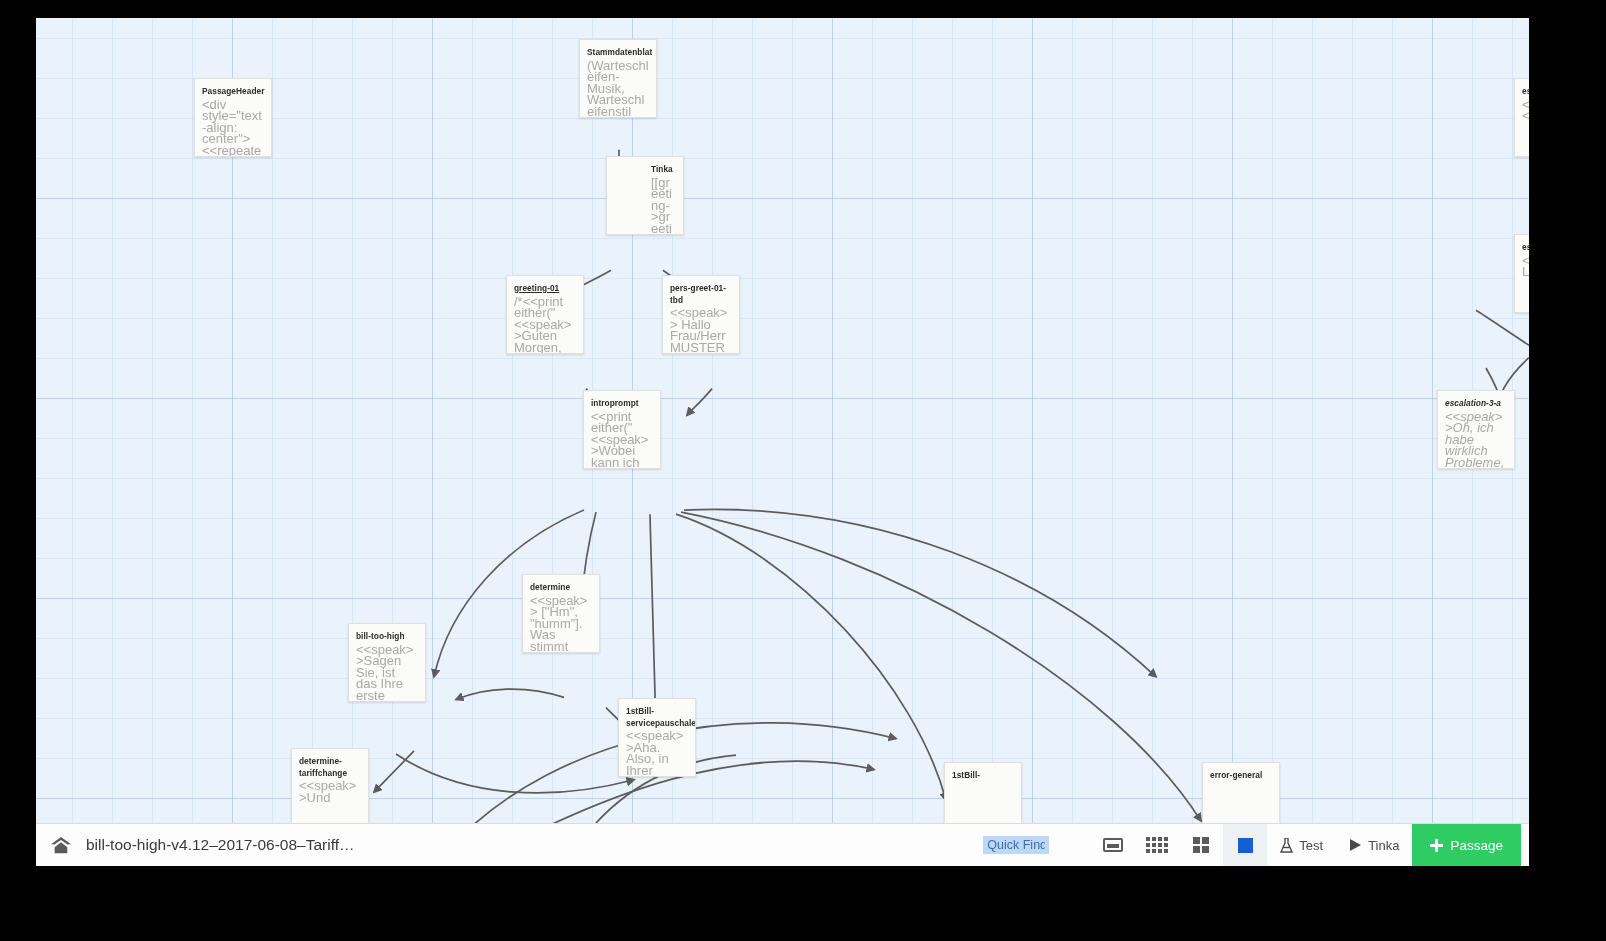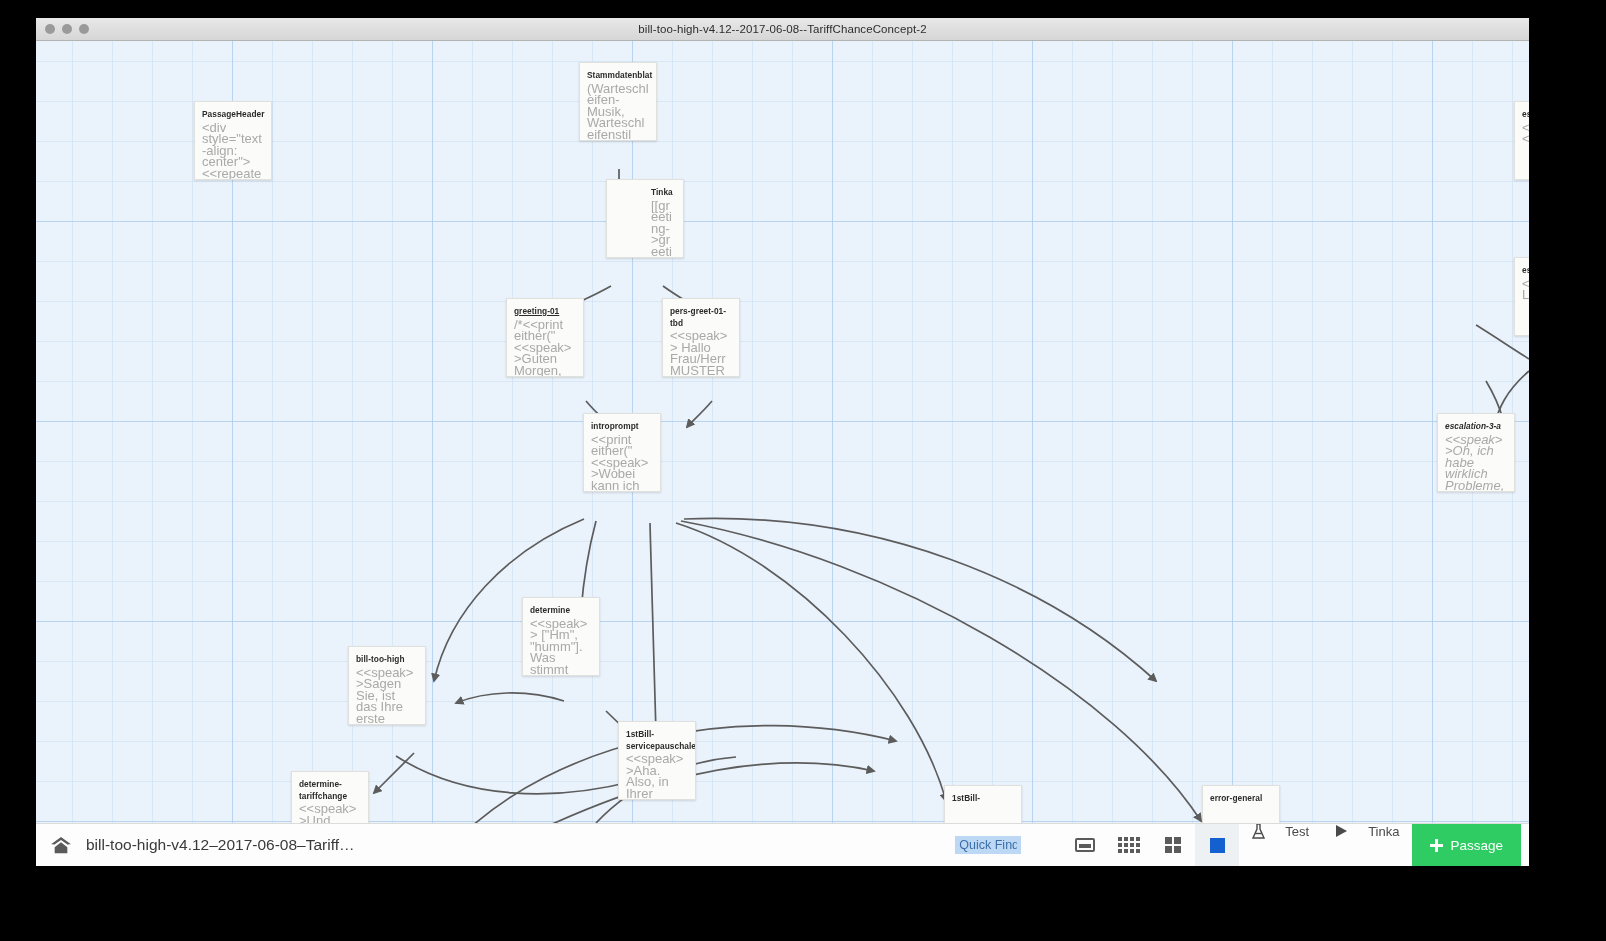--- a/index.html
+++ b/index.html
@@ -100,21 +100,21 @@
     font-family: "Liberation Sans", sans-serif;
     padding: 2px 4px; width: 66px;
     margin-right: 42px;
   }
   .tb-btn {
     width: 44px; display: flex; align-items: center; justify-content: center;
     cursor: pointer; background: transparent;
   }
   .tb-btn.active { background: #eef1f3; }
   .tb-label {
-    display: flex; align-items: flex-start; gap: 20px;
+    display: flex; align-items: center; gap: 6px;
     padding: 0 13px; font-size: 13px; color: #4a4a4a; cursor: pointer;
   }
   .btn-passage {
     display: flex; align-items: center; gap: 7px;
     background: #2ecc63; color: #fff;
     padding: 0 18px; font-size: 13.5px; cursor: pointer;
   }
 
   .zoom-sq { display:grid; gap:2px; }
   .zoom-sq i { background:#5b5b5b; display:block; }
@@ -128,28 +128,20 @@
   .zoom-big::after {
     content:""; position:absolute; left:2px; right:2px; bottom:2px; height:4px;
     background:#5b5b5b;
   }
 </style>
 </head>
 <body>
 
 <div id="app">
 
-  <div class="titlebar">
-    <div class="traffic">
-      <span class="dot"></span>
-      <span class="dot"></span>
-      <span class="dot"></span>
-    </div>
-    <div class="title-text">bill-too-high-v4.12--2017-06-08--TariffChanceConcept-2</div>
-  </div>
 
   <div class="canvas-wrap">
 
     <svg id="links" viewBox="0 0 1493 782" preserveAspectRatio="none">
       <defs>
         <marker id="ah" viewBox="0 0 10 10" refX="8" refY="5" markerWidth="5.5" markerHeight="5.5" orient="auto-start-reverse">
           <path d="M 0 0 L 10 5 L 0 10 z" fill="#5c5c5c"></path>
         </marker>
       </defs>
       <g fill="none" stroke="#5c5c5c" stroke-width="1.7" marker-end="url(#ah)">

